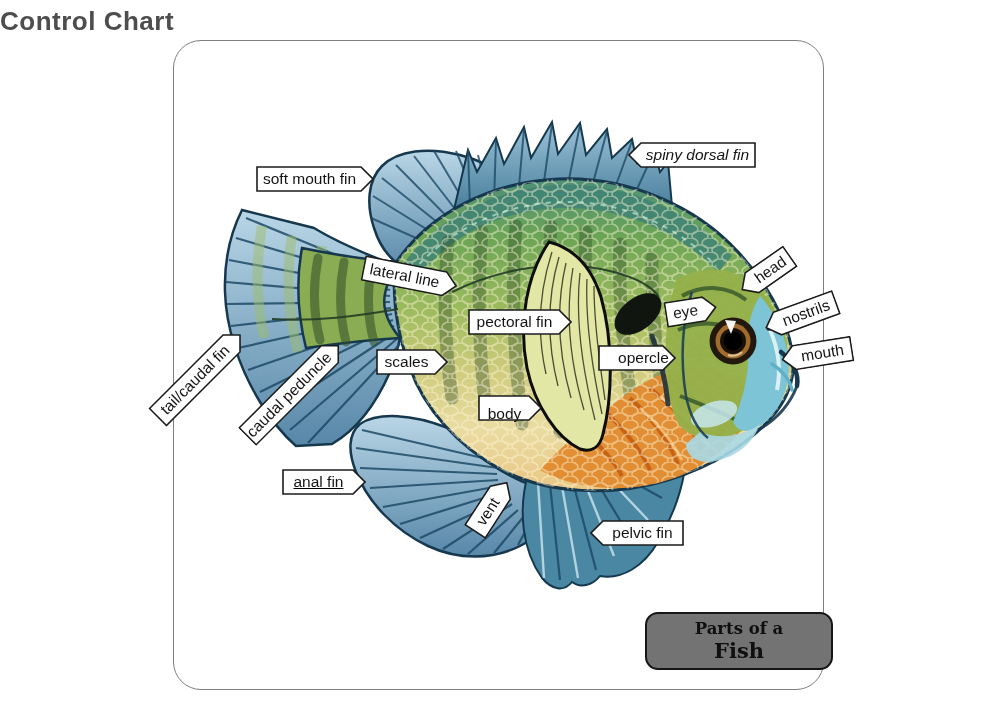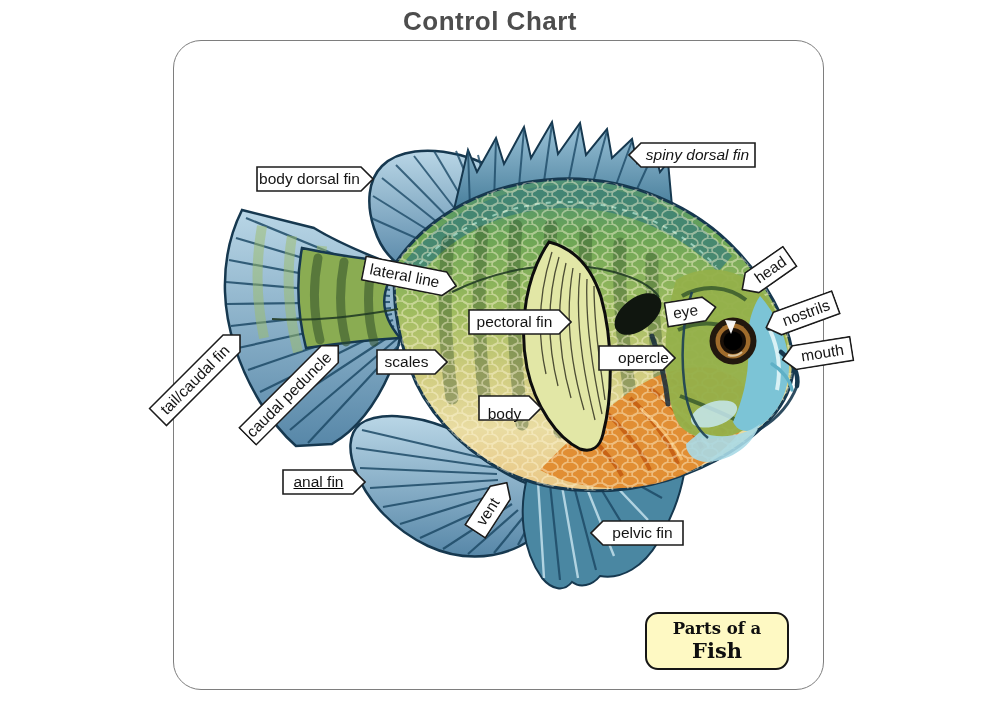--- a/index.html
+++ b/index.html
@@ -1,33 +1,33 @@
 <!DOCTYPE html>
 <html><head>
 <meta charset="utf-8">
 <style>
   * { margin:0; padding:0; box-sizing:border-box; }
   html,body { width:1000px; height:725px; background:#ffffff; font-family:"Liberation Sans",sans-serif; position:relative; overflow:hidden; }
 
-  .page-title { position:absolute; left:0; top:6px; width:980px; text-align:center;
+  .page-title { position:absolute; left:0; top:6px; width:980px; text-align:left;
     font-size:26px; font-weight:bold; color:#4d4d4d; letter-spacing:.5px; z-index:7; }
 
   .frame { position:absolute; left:173px; top:40px; width:651px; height:650px;
     border:1.6px solid #7e7e7e; border-radius:28px; background:#fff; z-index:0; }
 
   .fish-svg { position:absolute; left:0; top:0; z-index:2; }
 
   
   .tag { position:absolute; height:26px; display:flex; align-items:center; justify-content:center; z-index:6; }
   .tag .tag-bg { position:absolute; left:0; top:0; }
   .tag .tag-text { position:relative; font-size:15.5px; color:#141414; white-space:nowrap; line-height:1; }
   .tag.dir-right .tag-text { padding-right:11px; }
   .tag.dir-left  .tag-text { padding-left:11px; }
 
-  .badge { position:absolute; left:645px; top:612px; width:144px; height:58px; background:#fef9c3;
+  .badge { position:absolute; left:645px; top:612px; width:188px; height:58px; background:#737373;
     border:2.2px solid #161616; border-radius:13px; display:flex; flex-direction:column;
     align-items:center; justify-content:center; z-index:6;
     font-family:"DejaVu Serif",serif; color:#0f0f0f; }
   .badge .l1 { font-size:16.5px; font-weight:bold; line-height:1.1; }
   .badge .l2 { font-size:21px; font-weight:bold; line-height:1.1; margin-top:1px; }
 </style>
 </head>
 <body>
 
 <div class="page-title">Control Chart</div>
@@ -139,21 +139,21 @@
   <g>
     <path d="M 549,242 C 527,274 518,322 527,368 C 535,406 557,438 580,449 C 592,453 600,447 603,434 C 613,396 613,340 601,297 C 591,266 573,248 549,242 Z" fill="#e2e7a6" stroke="#0d0d0d" stroke-width="3"></path>
     <path d="M552,252 C 539,292 537,334 546,374 M559,257 C 547,298 547,342 558,386 M566,263 C 556,306 558,352 571,398 M573,268 C 565,314 570,362 584,410 M580,273 C 575,318 582,368 595,420 M587,279 C 585,324 593,372 602,414 M594,286 C 594,330 601,370 605,400" stroke="#3c3c28" stroke-width="1.3" fill="none" opacity="0.9"></path>
   </g>
 </svg>
 
 <div class="tag dir-right" style="left:256px;top:166px;width:118px;">
   <svg class="tag-bg" width="118" height="26">
       <polygon points="1,1 105,1 117,13 105,25 1,25" fill="#fff" stroke="#1c1c1c" stroke-width="1.6"></polygon>
     </svg>
-  <span class="tag-text">body dorsal fin</span>
+  <span class="tag-text">soft mouth fin</span>
 </div>
 
 <div class="tag dir-left" style="left:628px;top:142px;width:128px;font-style:italic;">
   <svg class="tag-bg" width="128" height="26">
       <polygon points="13,1 127,1 127,25 13,25 1,13" fill="#fff" stroke="#1c1c1c" stroke-width="1.6"></polygon>
     </svg>
   <span class="tag-text">spiny dorsal fin</span>
 </div>
 
 <div class="tag dir-right" style="left:362px;top:264px;width:96px;transform:rotate(11deg);">

